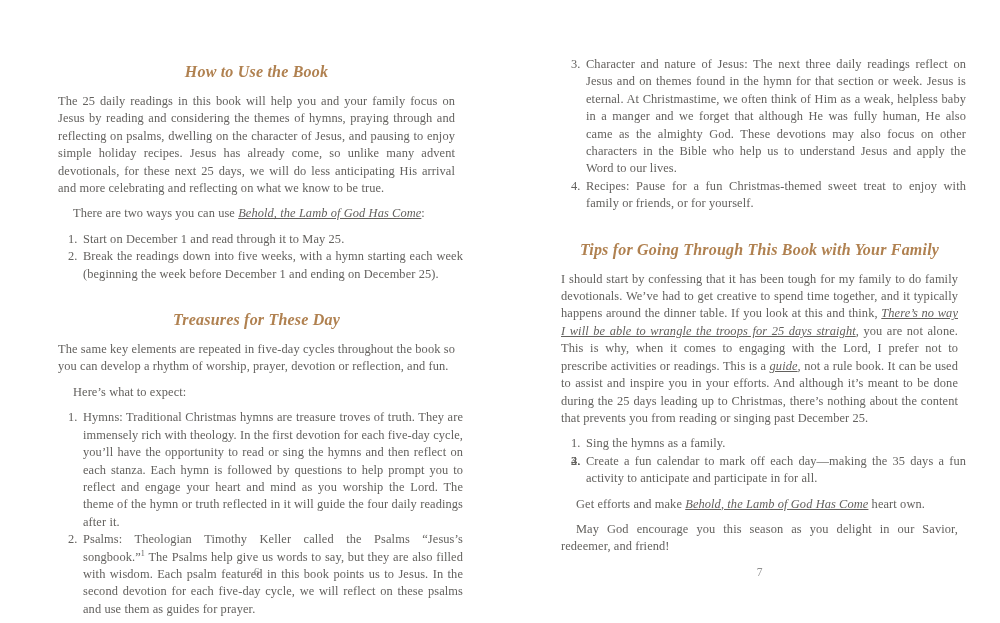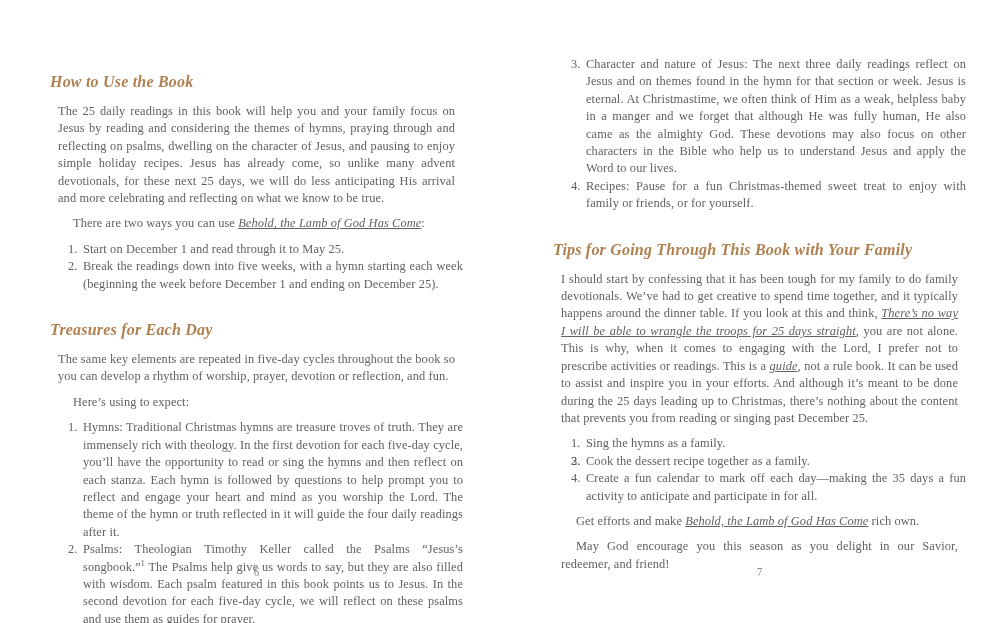--- a/index.html
+++ b/index.html
@@ -27,22 +27,22 @@
   }
   .page-column.left  { left: 50px;  padding-top: 62px; }
   .page-column.right { left: 553px; padding-top: 56px; }
 
   .heading {
     font-size: 16px;
     line-height: 20px;
     font-style: italic;
     font-weight: bold;
     color: #b08150;
-    margin: 10px 0 11px 0;
-    text-align: left;
+    margin: 0 0 11px 0;
+    text-align: center;
     letter-spacing: 0.2px;
   }
   .heading:not(:first-child) { margin-top: 27px; }
 
   .para { margin: 8px; }
   .para.indent { text-indent: 15px; }
 
   .list { padding-left: 33px; }
   .list-item { position: relative; }
   .list-item .num {
@@ -72,42 +72,42 @@
 
 <div class="spread">
   <div class="page-column left">
       <h2 class="heading">How to Use the Book</h2>
       <p class="para"><span>The 25 daily readings in this book will help you and your family focus on Jesus by reading and considering the themes of hymns, praying through and reflecting on psalms, dwelling on the character of Jesus, and pausing to enjoy simple holiday recipes. Jesus has already come, so unlike many advent devotionals, for these next 25 days, we will do less anticipating His arrival and more celebrating and reflecting on what we know to be true.</span></p>
       <p class="para indent"><span>There are two ways you can use </span><em>Behold, the Lamb of God Has Come</em><span>:</span></p>
       <div class="list">
         <div class="list-item"><span class="num">1.</span><span>Start on December 1 and read through it to May 25.</span></div>
         <div class="list-item"><span class="num">2.</span><span>Break the readings down into five weeks, with a hymn starting each week (beginning the week before December 1 and ending on December 25).</span></div>
       </div>
-      <h2 class="heading">Treasures for Each Day</h2>
+      <h2 class="heading">Treasures for These Day</h2>
       <p class="para"><span>The same key elements are repeated in five-day cycles throughout the book so you can develop a rhythm of worship, prayer, devotion or reflection, and fun.</span></p>
-      <p class="para indent"><span>Here’s using to expect:</span></p>
+      <p class="para indent"><span>Here’s what to expect:</span></p>
       <div class="list">
         <div class="list-item"><span class="num">1.</span><span>Hymns: Traditional Christmas hymns are treasure troves of truth. They are immensely rich with theology. In the first devotion for each five-day cycle, you’ll have the opportunity to read or sing the hymns and then reflect on each stanza. Each hymn is followed by questions to help prompt you to reflect and engage your heart and mind as you worship the Lord. The theme of the hymn or truth reflected in it will guide the four daily readings after it.</span></div>
         <div class="list-item"><span class="num">2.</span><span>Psalms: Theologian Timothy Keller called the Psalms “Jesus’s songbook.”</span><sup>1</sup><span> The Psalms help give us words to say, but they are also filled with wisdom. Each psalm featured in this book points us to Jesus. In the second devotion for each five-day cycle, we will reflect on these psalms and use them as guides for prayer.</span></div>
       </div>
     </div>
 
   <div class="page-column right">
       <div class="list">
         <div class="list-item"><span class="num">3.</span><span>Character and nature of Jesus: The next three daily readings reflect on Jesus and on themes found in the hymn for that section or week. Jesus is eternal. At Christmastime, we often think of Him as a weak, helpless baby in a manger and we forget that although He was fully human, He also came as the almighty God. These devotions may also focus on other characters in the Bible who help us to understand Jesus and apply the Word to our lives.</span></div>
         <div class="list-item"><span class="num">4.</span><span>Recipes: Pause for a fun Christmas-themed sweet treat to enjoy with family or friends, or for yourself.</span></div>
       </div>
       <h2 class="heading">Tips for Going Through This Book with Your Family</h2>
       <p class="para"><span>I should start by confessing that it has been tough for my family to do family devotionals. We’ve had to get creative to spend time together, and it typically happens around the dinner table. If you look at this and think, </span><em>There’s no way I will be able to wrangle the troops for 25 days straight</em><span>, you are not alone. This is why, when it comes to engaging with the Lord, I prefer not to prescribe activities or readings. This is a </span><em>guide</em><span>, not a rule book. It can be used to assist and inspire you in your efforts. And although it’s meant to be done during the 25 days leading up to Christmas, there’s nothing about the content that prevents you from reading or singing past December 25.</span></p>
       <div class="list">
         <div class="list-item"><span class="num">1.</span><span>Sing the hymns as a family.</span></div>
         <div class="list-item"><span class="num">2.</span></div>
-        <div class="list-item"><span class="num">3.</span><span>Cook the dessert recipe together as a family.</span></div>
+        <div class="list-item"><span class="num">3.</span></div>
         <div class="list-item"><span class="num">4.</span><span>Create a fun calendar to mark off each day—making the 35 days a fun activity to anticipate and participate in for all.</span></div>
       </div>
-      <p class="para indent"><span>Get efforts and make </span><em>Behold, the Lamb of God Has Come</em><span> rich own.</span></p>
+      <p class="para indent"><span>Get efforts and make </span><em>Behold, the Lamb of God Has Come</em><span> heart own.</span></p>
       <p class="para indent"><span>May God encourage you this season as you delight in our Savior, redeemer, and friend!</span></p>
     </div>
 
   <div class="page-number left">6</div>
 
   <div class="page-number right">7</div>
 </div>
 
 </body></html>

